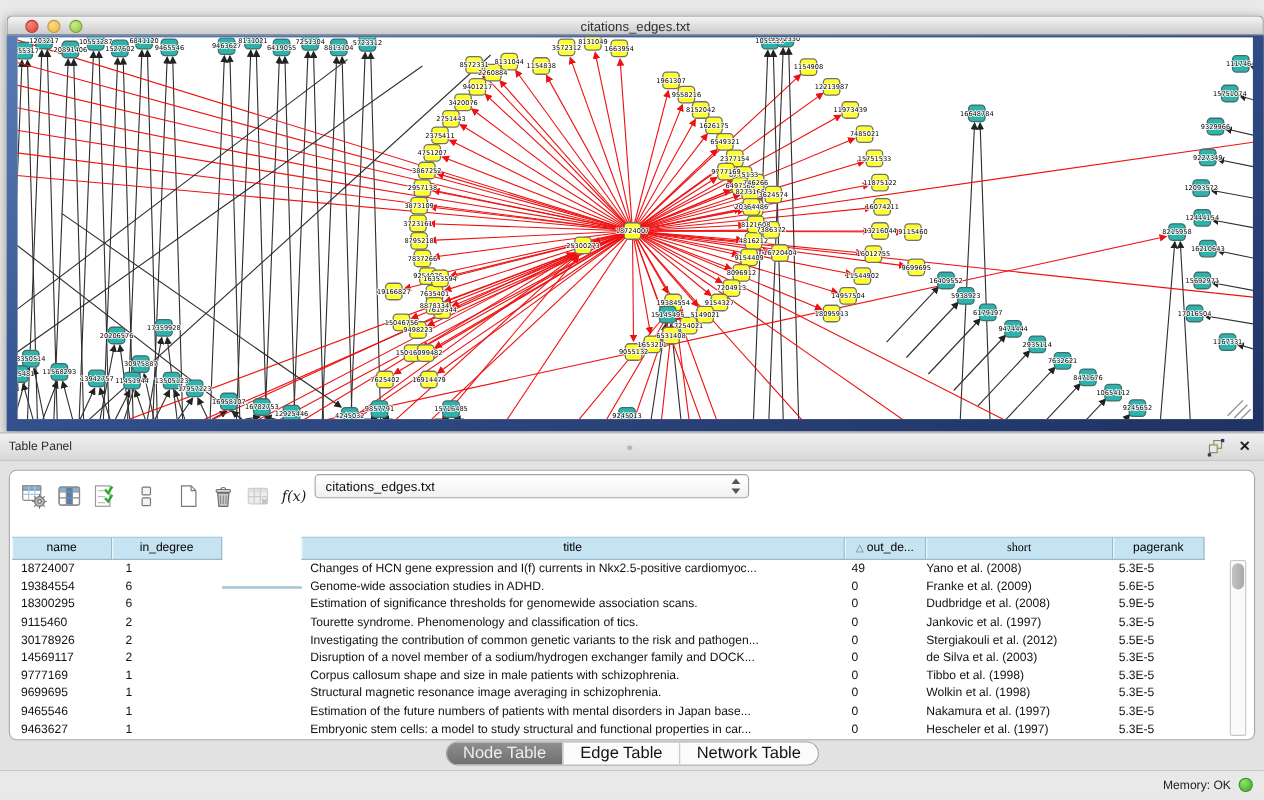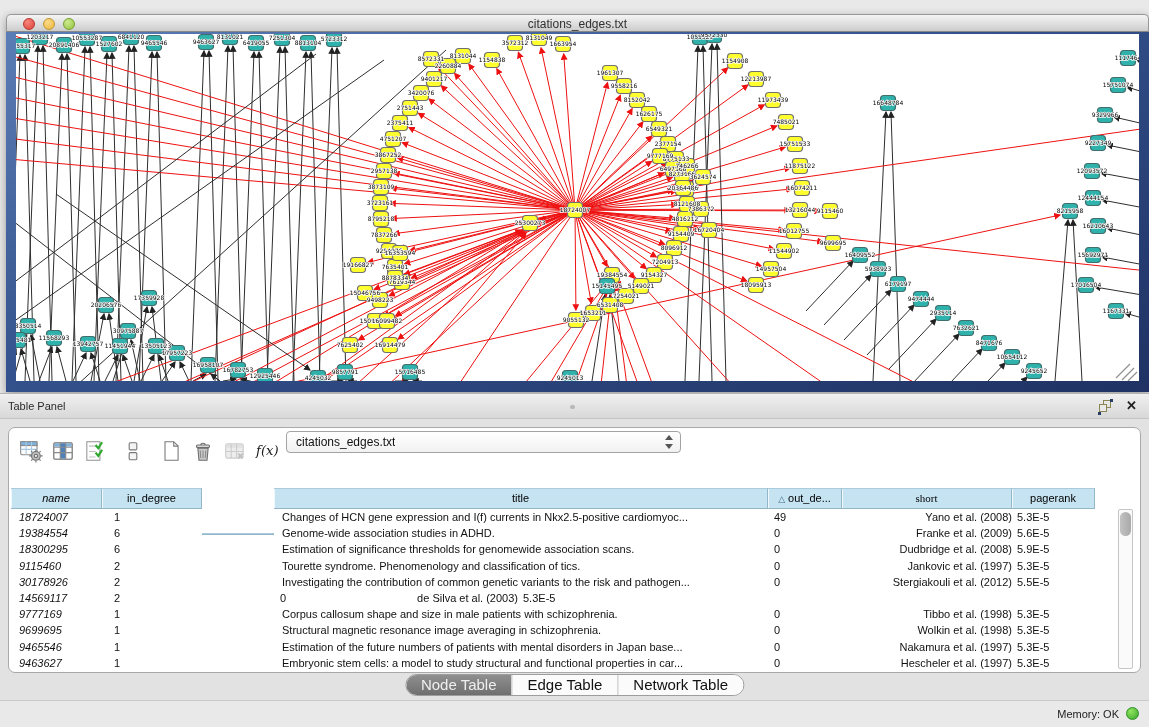--- a/index.html
+++ b/index.html
@@ -58,26 +58,26 @@
     border-left:4px solid transparent; border-right:4px solid transparent; border-top:5px solid #555; }
 
   .thead { position:absolute; left:2px; top:60px; height:21px; display:flex; }
   .hc { background:#c6e3f1; border-right:1px solid #93b6c8; border-top:1px solid #aacbdb;
     border-bottom:1px solid #93b6c8; box-shadow:inset 1px 0 0 rgba(255,255,255,.75);
     font-size:11px; color:#000; text-align:center; line-height:19px; overflow:hidden; white-space:nowrap; }
   .sortg { color:#48708e; font-size:9px; margin-right:3px; }
   .tbody { position:absolute; left:2px; top:81px; }
   .trow { display:flex; height:16.2px; line-height:16.2px; }
   .tc { font-size:11px; color:#111; overflow:hidden; white-space:nowrap; }
-  .c0 { width:91px;  padding-left:8px;font-style:italic; }
+  .c0 { width:91px;  padding-left:8px; }
   .c1 { width:100px; padding-left:12px; }
   .c2 { width:72px;  padding-left:18px;margin-top:45px; }
   .c3 { width:494px; padding-left:8px; }
   .c4 { width:74px;  padding-left:6px; }
-  .c5 { width:170px; text-align:right; }
+  .c5 { width:170px; text-align:left; }
   .c6 { width:83px;  padding-left:5px; }
   .hc.c0,.hc.c1,.hc.c2,.hc.c3,.hc.c4,.hc.c6 { padding-left:0; }
   .hc.c5 { text-align:center;font-family:Liberation Serif, serif; }
   .vscroll { position:absolute; right:7px; top:81px; bottom:3px; width:15px;
     background:#fafafa; border:1px solid #c6c6c6; border-radius:2px; }
   .vthumb { position:absolute; left:1px; top:2px; width:11px; height:24px;
     background:linear-gradient(90deg,#c2c2c2,#a9a9a9); border-radius:6px; }
 
   .tabs { position:absolute; left:50%; top:281px; transform:translateX(-50%); display:flex;
     height:22px; border:1px solid #9d9d9d; border-radius:12px; overflow:hidden; background:#fbfbfb; }
@@ -692,20 +692,21 @@
           <div class="tc c2">2012</div>
           <div class="tc c3">Investigating the contribution of common genetic variants to the risk and pathogen...</div>
           <div class="tc c4">0</div>
           <div class="tc c5">Stergiakouli et al. (2012)</div>
           <div class="tc c6">5.5E-5</div>
         </div>
         <div class="trow">
           <div class="tc c0">14569117</div>
           <div class="tc c1">2</div>
           <div class="tc c2">2003</div>
+          <div class="tc c3">Disruption of a novel member of a sodium/hydrogen exchanger family and DOCK...</div>
           <div class="tc c4">0</div>
           <div class="tc c5">de Silva et al. (2003)</div>
           <div class="tc c6">5.3E-5</div>
         </div>
         <div class="trow">
           <div class="tc c0">9777169</div>
           <div class="tc c1">1</div>
           <div class="tc c2">1998</div>
           <div class="tc c3">Corpus callosum shape and size in male patients with schizophrenia.</div>
           <div class="tc c4">0</div>

